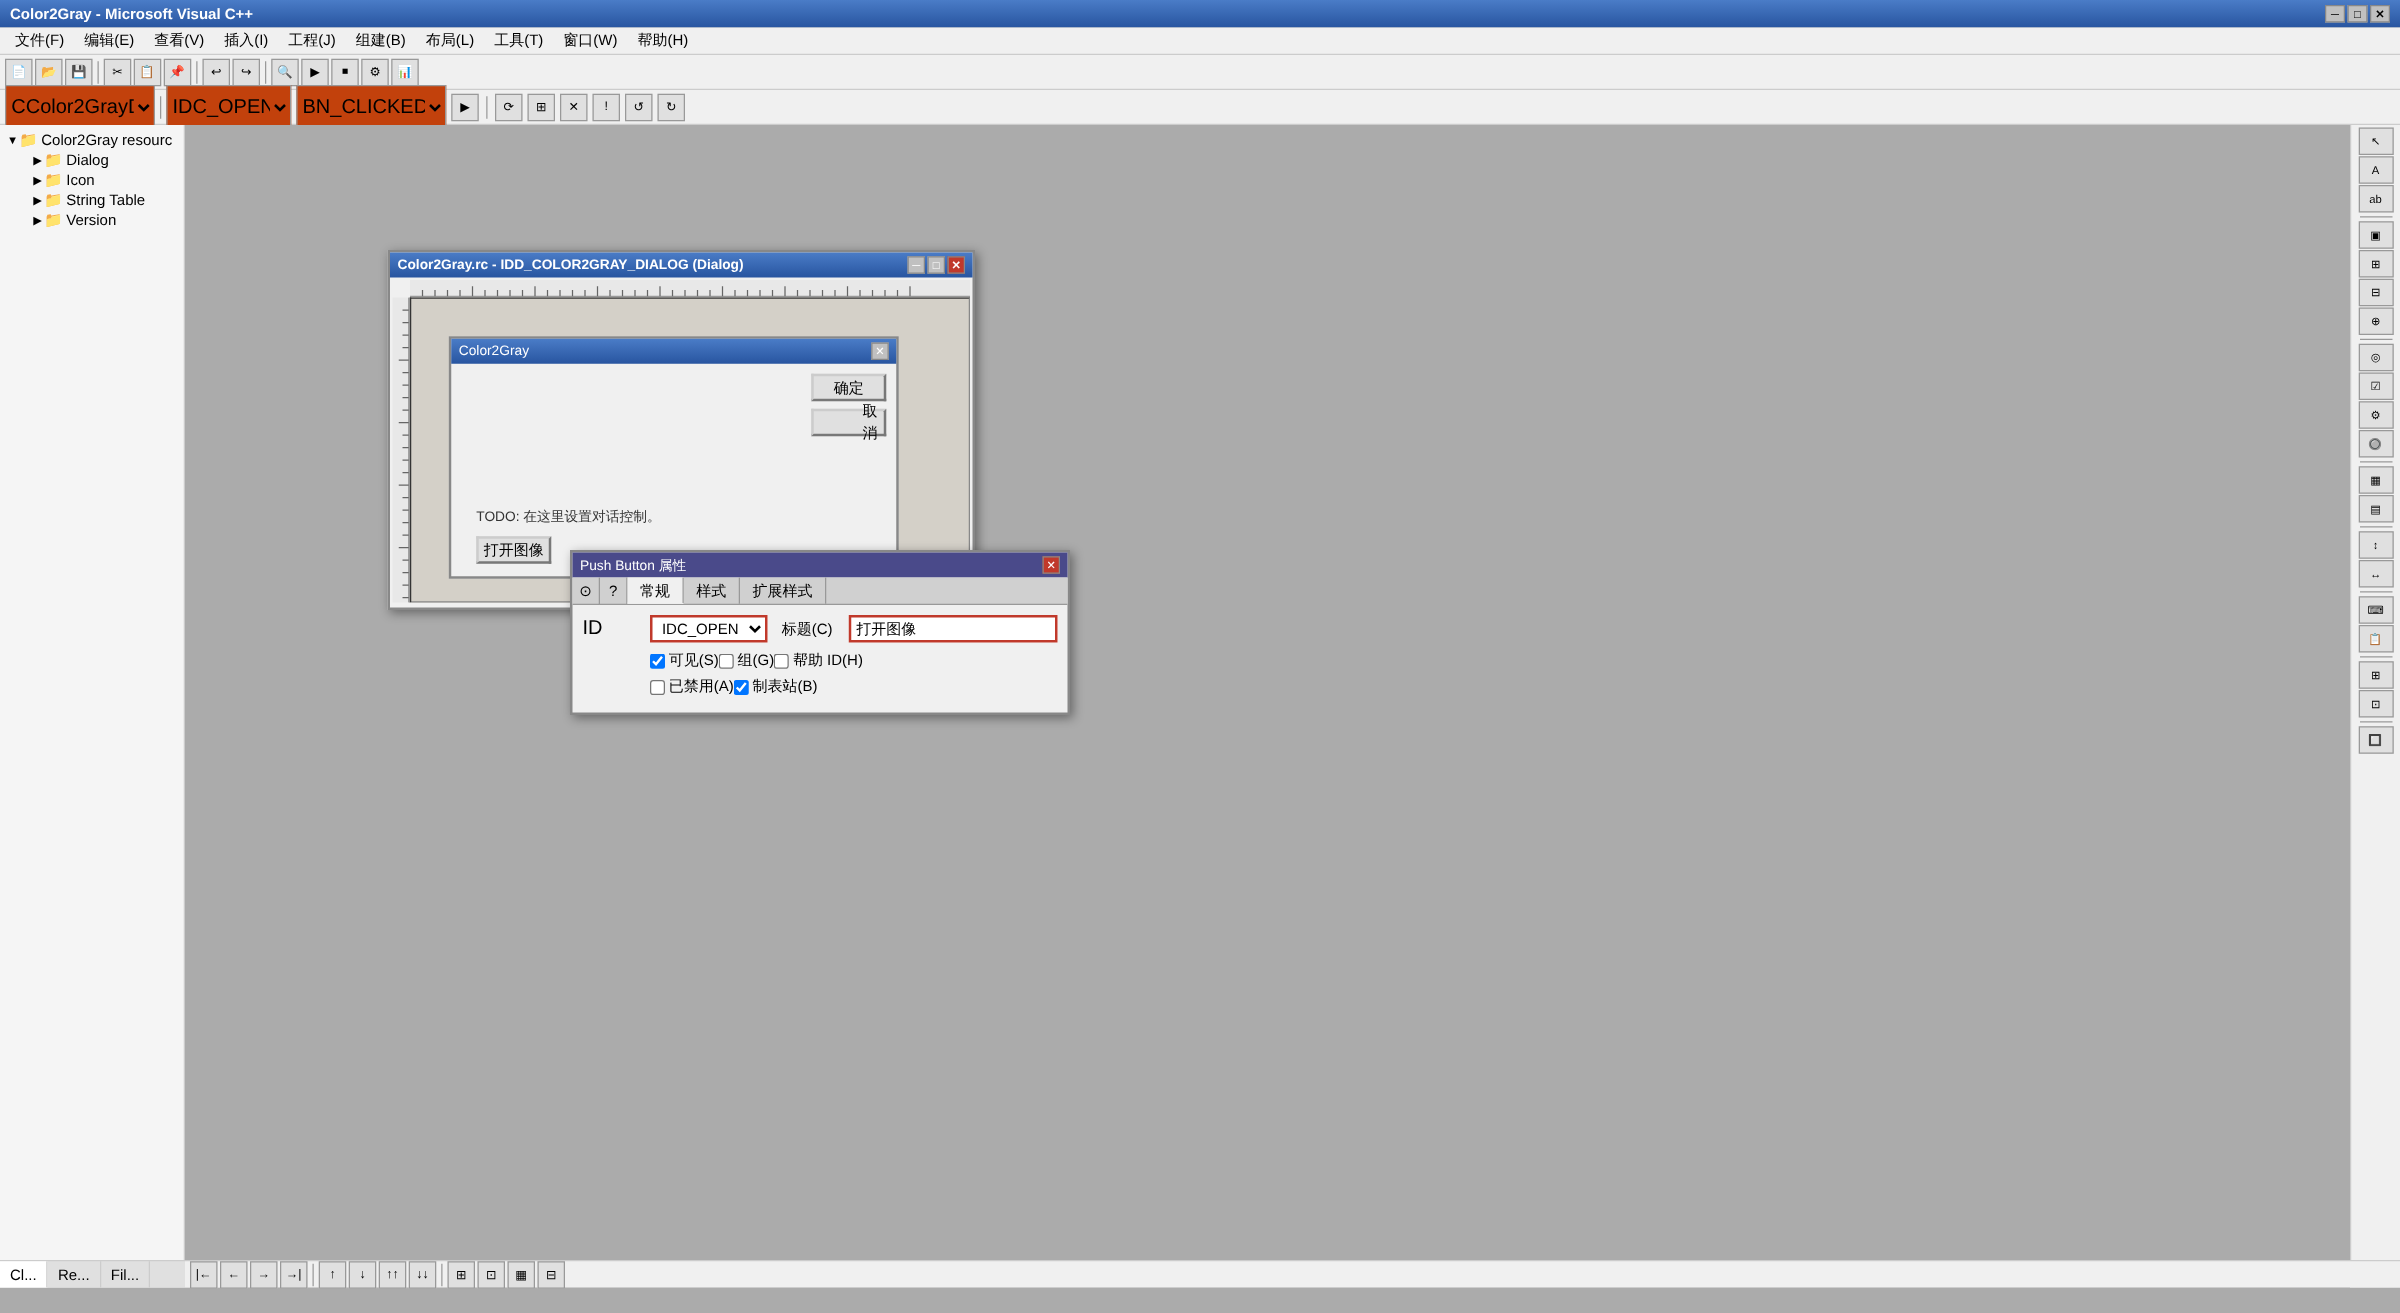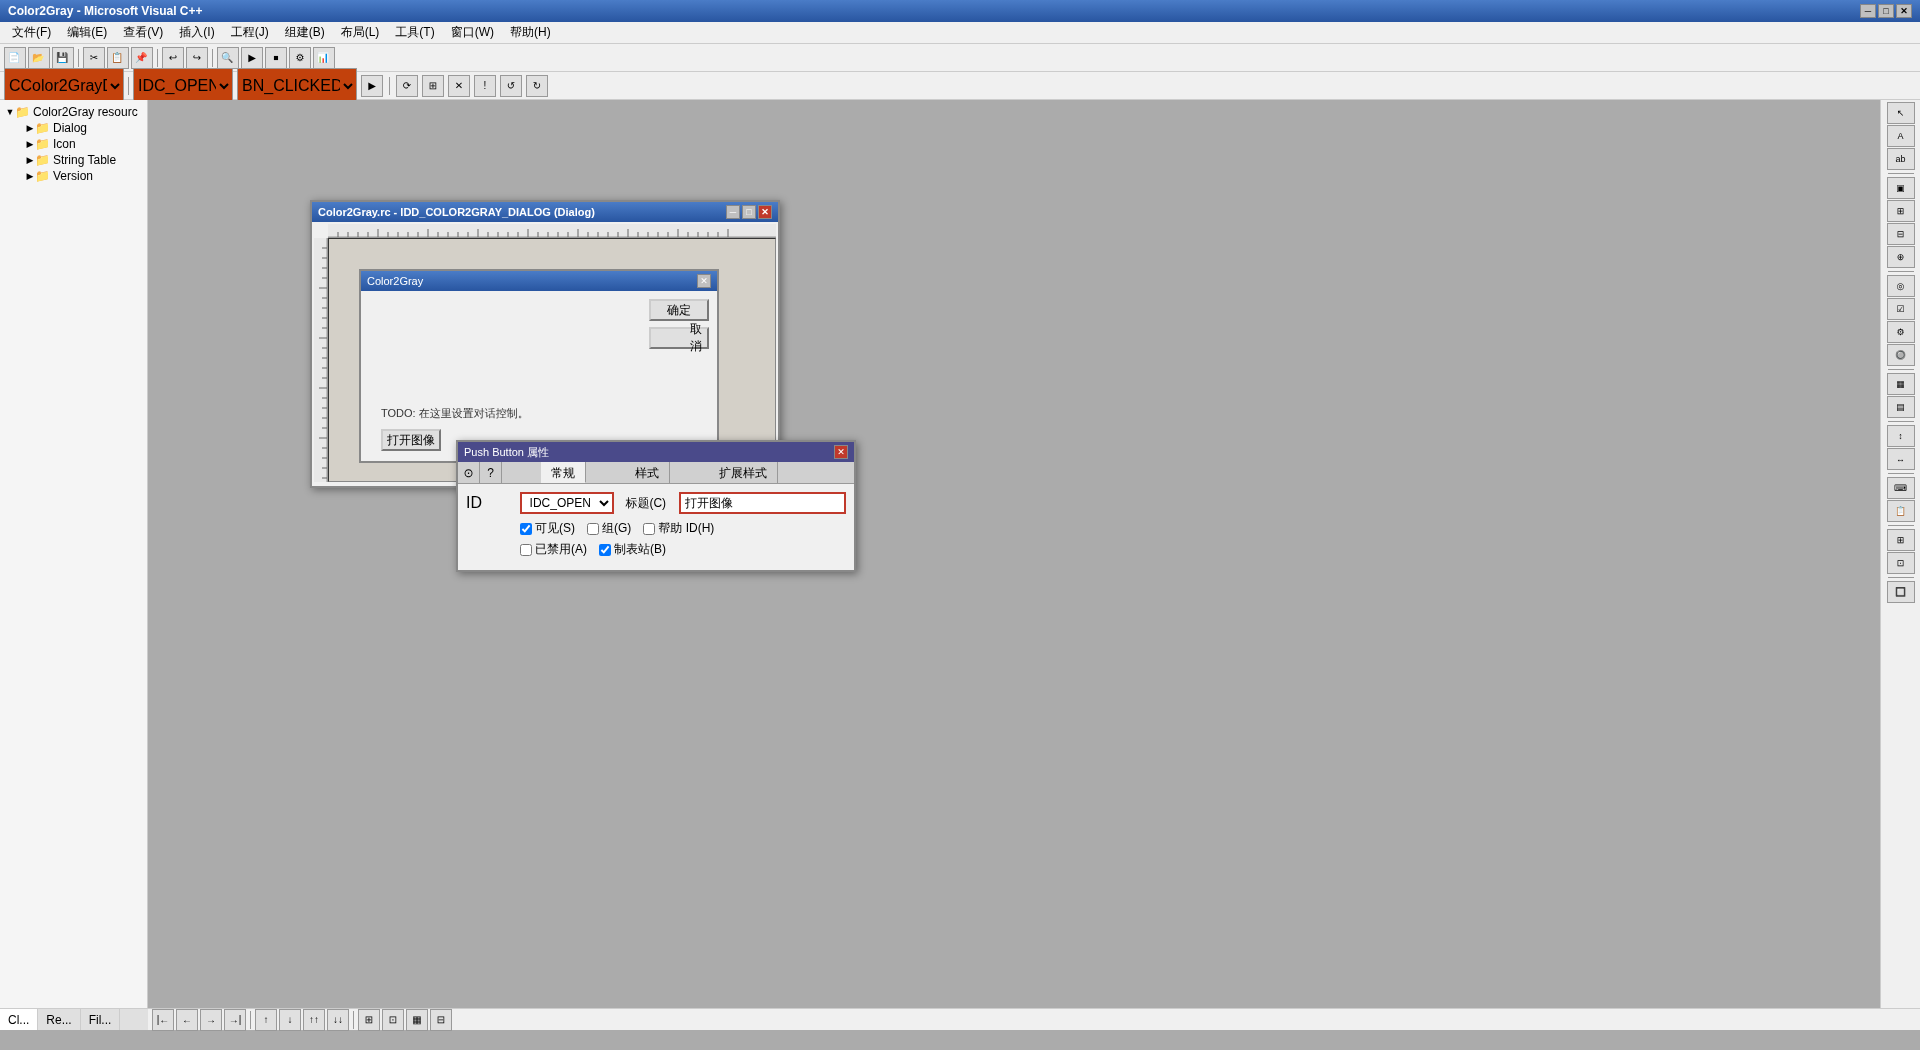--- a/index.html
+++ b/index.html
@@ -379,21 +379,20 @@
       display: flex;
       border-bottom: 1px solid #999;
       background: #d0d0d0;
       height: 22px;
     }
     .props-tab {
       padding: 3px 10px;
       cursor: pointer;
       font-size: 12px;
       border-right: 1px solid #999;
-      margin-left: 39px;
     }
     .props-tab.active {
       background: #f0f0f0;
       border-bottom: 1px solid #f0f0f0;
     }
     .props-tab-icon {
       width: 22px;
       height: 22px;
       display: flex;
       align-items: center;
@@ -430,21 +429,20 @@
     .props-caption-input {
       flex: 1;
       height: 22px;
       border: 2px solid #c0392b;
       font-size: 12px;
       padding: 0 4px;
       background: white;
     }
     .props-checkboxes {
       display: flex;
-      gap: 12px;
       margin-bottom: 4px;
       padding-left: 54px;
       align-items: center;
     }
     .props-checkbox-item {
       display: flex;
       align-items: center;
       gap: 3px;
       font-size: 12px;
     }

